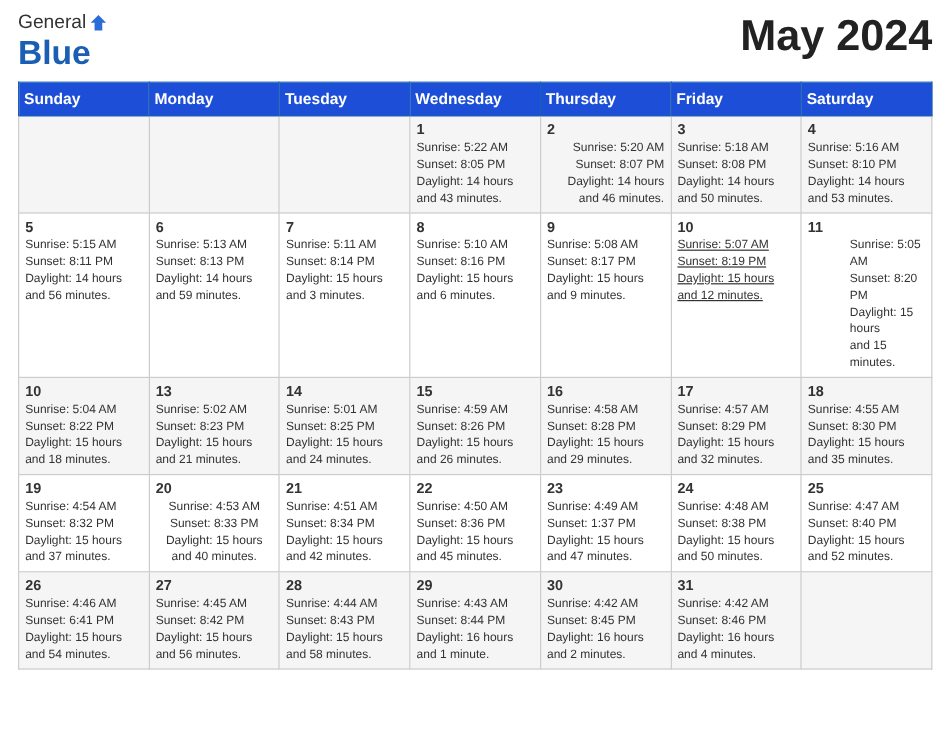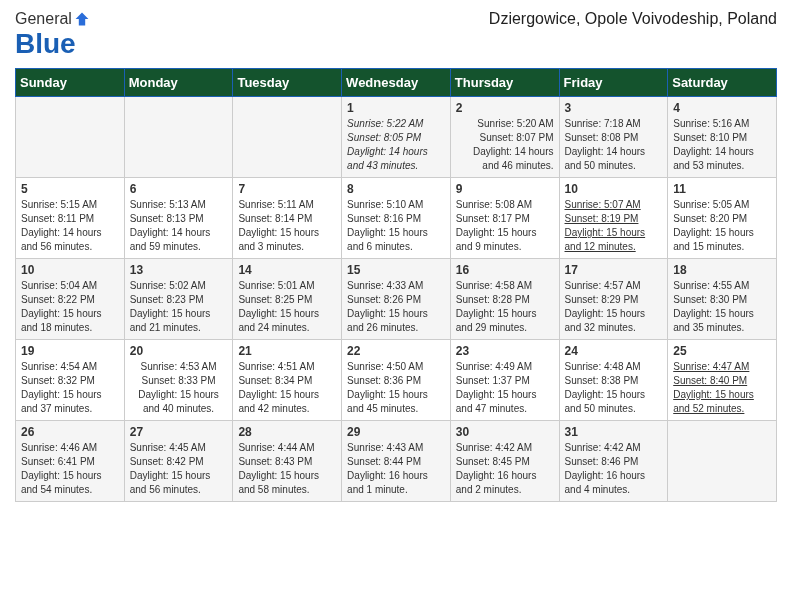--- a/index.html
+++ b/index.html
@@ -44,21 +44,21 @@
     .location {
       font-size: 16px;
       color: #222;
     }
     table {
       width: 100%;
       border-collapse: collapse;
       table-layout: fixed;
     }
     thead tr th {
-      background-color: #14532d;
+      background-color: #1d4ed8;
       color: #fff;
       font-size: 13px;
       font-weight: bold;
       padding: 6px 4px;
       text-align: left;
       border: 1px solid #1a5fb4;
     }
     tbody tr td {
       border: 1px solid #ccc;
       vertical-align: top;
@@ -91,21 +91,21 @@
   <div class="logo">
     <div class="logo-top-row">
       <span class="logo-general">General</span>
       <svg class="logo-icon" viewBox="0 0 20 20">
         <polygon points="10,2 18,10 14,10 14,18 6,18 6,10 2,10" fill="#2a6dd9"></polygon>
       </svg>
     </div>
     <span class="logo-blue" style="font-size:28px;font-weight:bold;">Blue</span>
   </div>
   <div class="title-block">
-    <div class="location">Dziergowice, Opole Voivodeship, Poland</div>
+    <div class="month-title">May 2024</div>
   </div>
 </div>
 
 <table>
   <thead>
     <tr>
     <th>Sunday</th>
         <th>Monday</th>
         <th>Tuesday</th>
         <th>Wednesday</th>
@@ -114,35 +114,35 @@
         <th>Saturday</th>
       </tr>
   </thead>
   <tbody id="calendar-body">
   <tr>
         <td></td>
         <td></td>
         <td></td>
         <td>
           <span class="day-number">1</span>
-          <div class="cell-content" style="white-space: pre-line; font-style: italic;">Sunrise: 5:22 AM
+          <div class="cell-content" style="white-space: pre-line;">Sunrise: 5:22 AM
 Sunset: 8:05 PM
 Daylight: 14 hours
 and 43 minutes.</div>
         </td>
         <td>
           <span class="day-number">2</span>
           <div class="cell-content" style="white-space: pre-line; text-align: right;">Sunrise: 5:20 AM
 Sunset: 8:07 PM
 Daylight: 14 hours
 and 46 minutes.</div>
         </td>
         <td>
           <span class="day-number">3</span>
-          <div class="cell-content" style="white-space: pre-line;">Sunrise: 7:18 AM
+          <div class="cell-content" style="white-space: pre-line;">Sunrise: 5:18 AM
 Sunset: 8:08 PM
 Daylight: 14 hours
 and 50 minutes.</div>
         </td>
         <td>
           <span class="day-number">4</span>
           <div class="cell-content" style="white-space: pre-line;">Sunrise: 5:16 AM
 Sunset: 8:10 PM
 Daylight: 14 hours
 and 53 minutes.</div>
@@ -186,21 +186,21 @@
         </td>
         <td>
           <span class="day-number">10</span>
           <div class="cell-content" style="white-space: pre-line; text-decoration: underline;">Sunrise: 5:07 AM
 Sunset: 8:19 PM
 Daylight: 15 hours
 and 12 minutes.</div>
         </td>
         <td>
           <span class="day-number">11</span>
-          <div class="cell-content" style="white-space: pre-line;">Sunrise: 5:05 AM
+          <div class="cell-content" style="white-space: pre-line; margin-left: 35px;">Sunrise: 5:05 AM
 Sunset: 8:20 PM
 Daylight: 15 hours
 and 15 minutes.</div>
         </td>
       </tr>
       <tr>
         <td>
           <span class="day-number">10</span>
           <div class="cell-content" style="white-space: pre-line;">Sunrise: 5:04 AM
 Sunset: 8:22 PM
@@ -216,21 +216,21 @@
         </td>
         <td>
           <span class="day-number">14</span>
           <div class="cell-content" style="white-space: pre-line;">Sunrise: 5:01 AM
 Sunset: 8:25 PM
 Daylight: 15 hours
 and 24 minutes.</div>
         </td>
         <td>
           <span class="day-number">15</span>
-          <div class="cell-content" style="white-space: pre-line;">Sunrise: 4:33 AM
+          <div class="cell-content" style="white-space: pre-line;">Sunrise: 4:59 AM
 Sunset: 8:26 PM
 Daylight: 15 hours
 and 26 minutes.</div>
         </td>
         <td>
           <span class="day-number">16</span>
           <div class="cell-content" style="white-space: pre-line;">Sunrise: 4:58 AM
 Sunset: 8:28 PM
 Daylight: 15 hours
 and 29 minutes.</div>
@@ -288,21 +288,21 @@
         </td>
         <td>
           <span class="day-number">24</span>
           <div class="cell-content" style="white-space: pre-line;">Sunrise: 4:48 AM
 Sunset: 8:38 PM
 Daylight: 15 hours
 and 50 minutes.</div>
         </td>
         <td>
           <span class="day-number">25</span>
-          <div class="cell-content" style="white-space: pre-line; text-decoration: underline;">Sunrise: 4:47 AM
+          <div class="cell-content" style="white-space: pre-line;">Sunrise: 4:47 AM
 Sunset: 8:40 PM
 Daylight: 15 hours
 and 52 minutes.</div>
         </td>
       </tr>
       <tr>
         <td>
           <span class="day-number">26</span>
           <div class="cell-content" style="white-space: pre-line;">Sunrise: 4:46 AM
 Sunset: 6:41 PM

